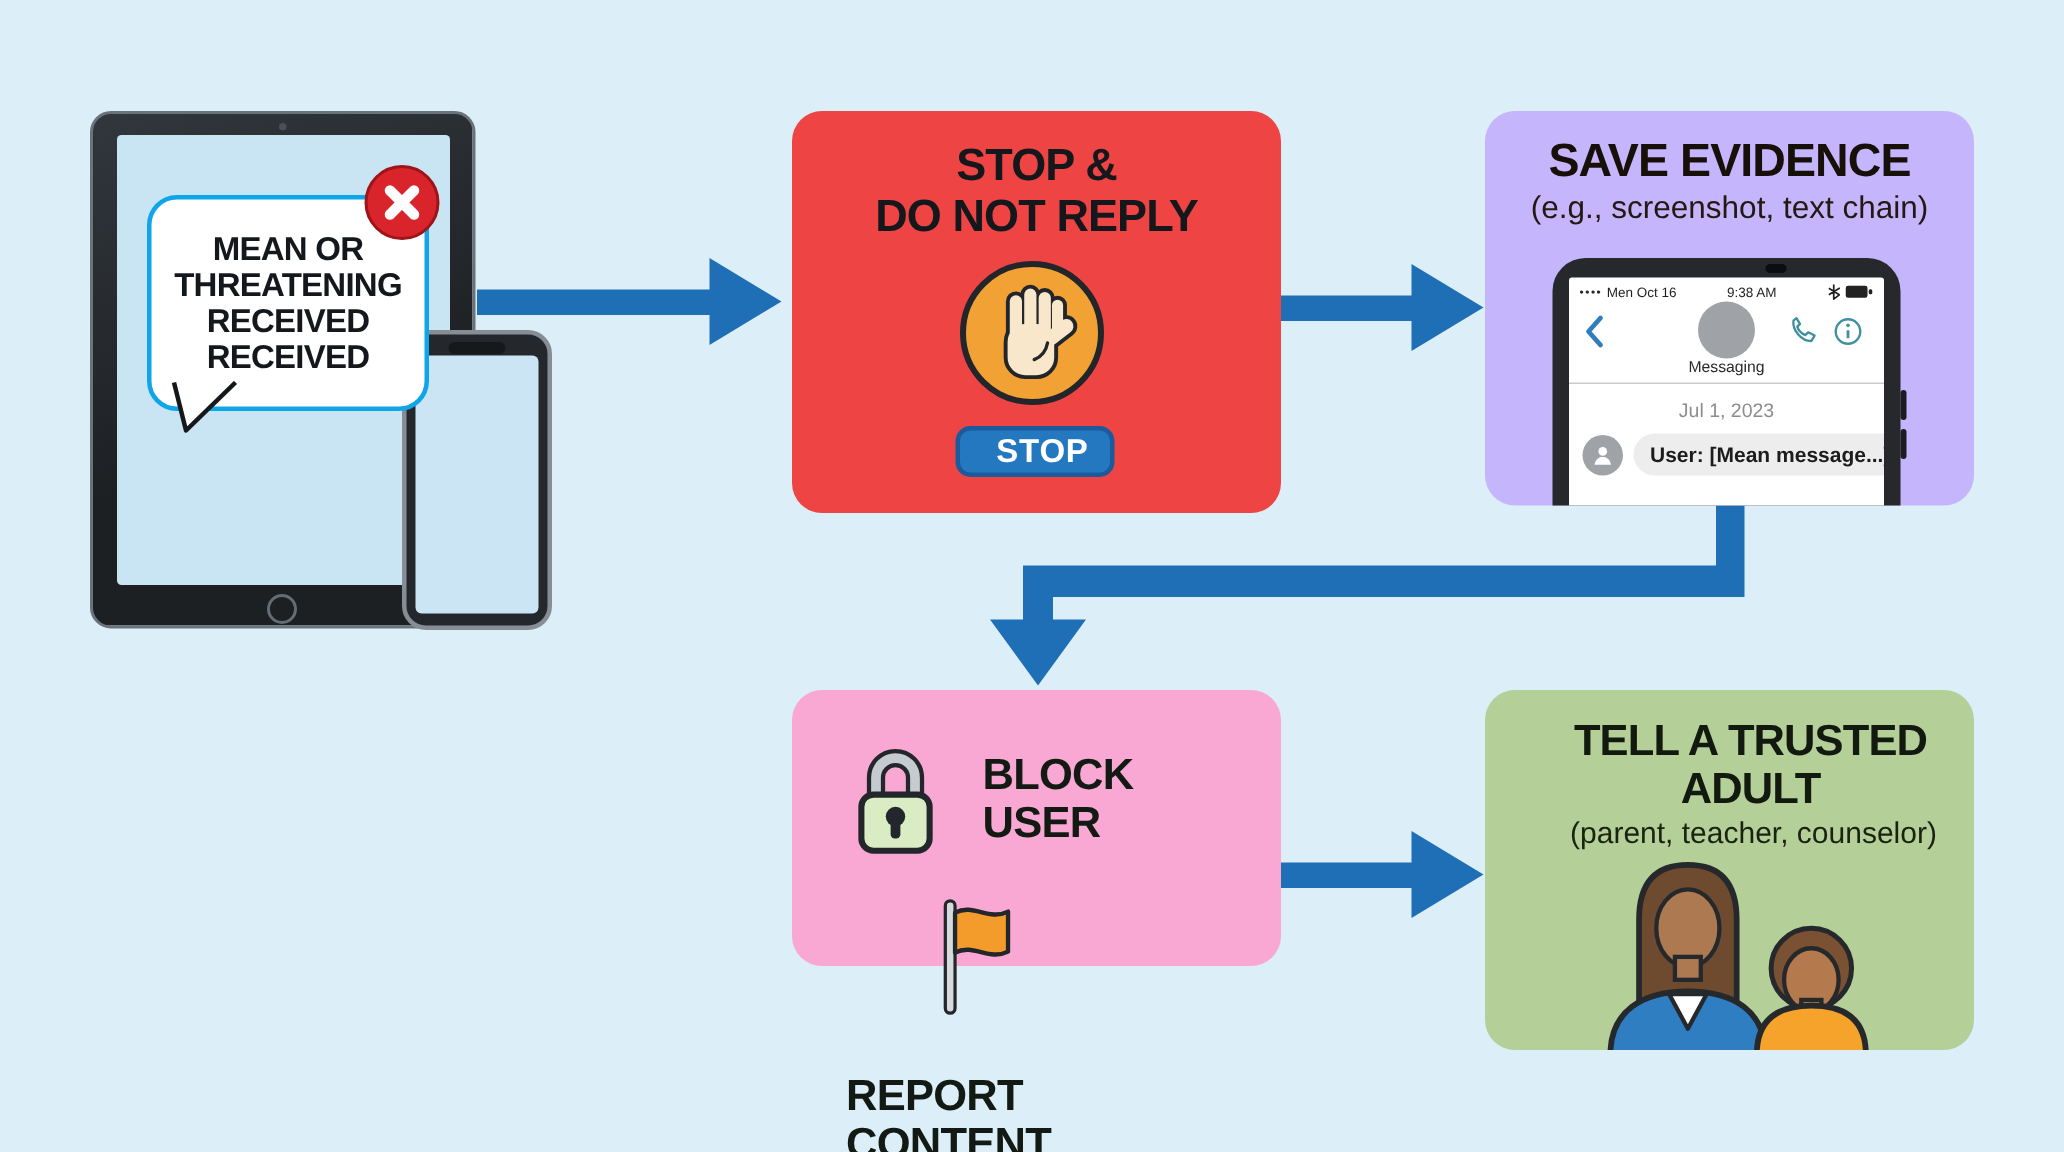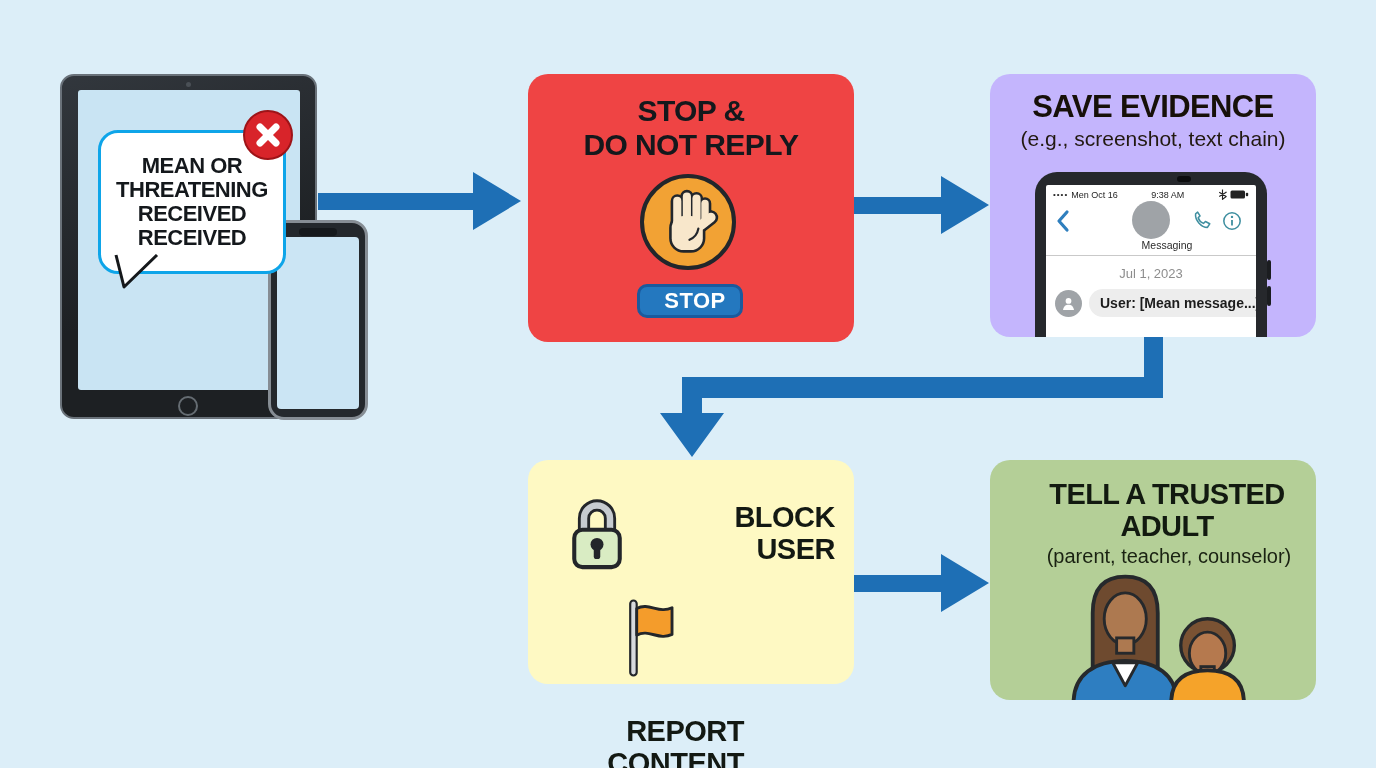--- a/index.html
+++ b/index.html
@@ -30,21 +30,21 @@
                  font-weight:bold;font-size:22px;line-height:1.1;letter-spacing:-0.5px;text-align:center;}
   #bubble-tail{position:absolute;left:112px;top:254px;z-index:5;}
   #x-badge{position:absolute;left:243px;top:110px;width:50px;height:50px;z-index:6;border-radius:50%;
            background:#D8242A;border:2px solid #9E1418;box-sizing:border-box;
            display:flex;align-items:center;justify-content:center;}
 
   
   .flow-box{position:absolute;width:326px;border-radius:20px;z-index:2;box-sizing:border-box;}
   #stop-box {left:528px;top:74px;height:268px;background:#ef4444;}
   #save-box {left:990px;top:74px;height:263px;background:#c4b5fd;overflow:hidden;}
-  #block-box{left:528px;top:460px;height:224px;background:#fef9c3;text-align:right;}
+  #block-box{left:528px;top:460px;height:184px;background:#f9a8d4;}
   #tell-box {left:990px;top:460px;height:240px;background:#B4CF97;overflow:hidden;}
 
   .box-title{font-weight:bold;font-size:30px;line-height:1.12;letter-spacing:-0.6px;
              text-align:center;margin-top:20px;color:#14181c;}
   .box-title span{display:block;}
   #save-box .box-title{margin-top:16px;font-size:31px;color:#171009;}
   .box-subtitle{text-align:center;font-size:21px;margin-top:2px;color:#221910;}
   #tell-box .box-title{margin-top:18px;font-size:29px;color:#121a10;margin-left:28px;}
   #tell-box .box-subtitle{font-size:20px;color:#1a2212;padding-left:32px;}
 
@@ -69,21 +69,21 @@
                 padding:3px 7px 0;font-size:9px;color:#1f1f1f;}
   .sb-group{display:flex;align-items:center;gap:3px;}
   #sp-dots{font-size:8px;letter-spacing:1px;color:#2a2a2a;}
 
   #sp-navrow{position:relative;height:52px;}
   #sp-back{position:absolute;left:10px;top:8px;}
   #sp-avatar{position:absolute;left:50%;top:0;transform:translateX(-50%);width:38px;height:38px;
              border-radius:50%;background:#9FA3A7;}
   #sp-call{position:absolute;right:44px;top:10px;}
   #sp-info{position:absolute;right:14px;top:10px;}
-  #sp-applabel{position:absolute;left:0;top:38px;width:100%;text-align:center;font-size:10.5px;color:#2b2b2b;margin-left:16px;}
+  #sp-applabel{position:absolute;left:0;top:38px;width:100%;text-align:center;font-size:10.5px;color:#2b2b2b;}
   #sp-divider{border-bottom:1px solid #c9c9c9;margin-top:2px;}
   #sp-date{margin-top:10px;text-align:center;font-size:13px;color:#8d8d8d;}
   #sp-msgrow{display:flex;align-items:center;gap:7px;margin-top:8px;padding:0 9px;}
   #sp-msg-avatar{flex:0 0 27px;width:27px;height:27px;border-radius:50%;background:#9FA3A7;
                  display:flex;align-items:center;justify-content:center;}
   #sp-bubble{background:#EDEDED;border-radius:15px;padding:6px 11px;font-weight:bold;
              font-size:14px;color:#1c1c1c;white-space:nowrap;}
 
   
   .block-row{position:absolute;left:36px;display:flex;align-items:center;gap:25px;}

